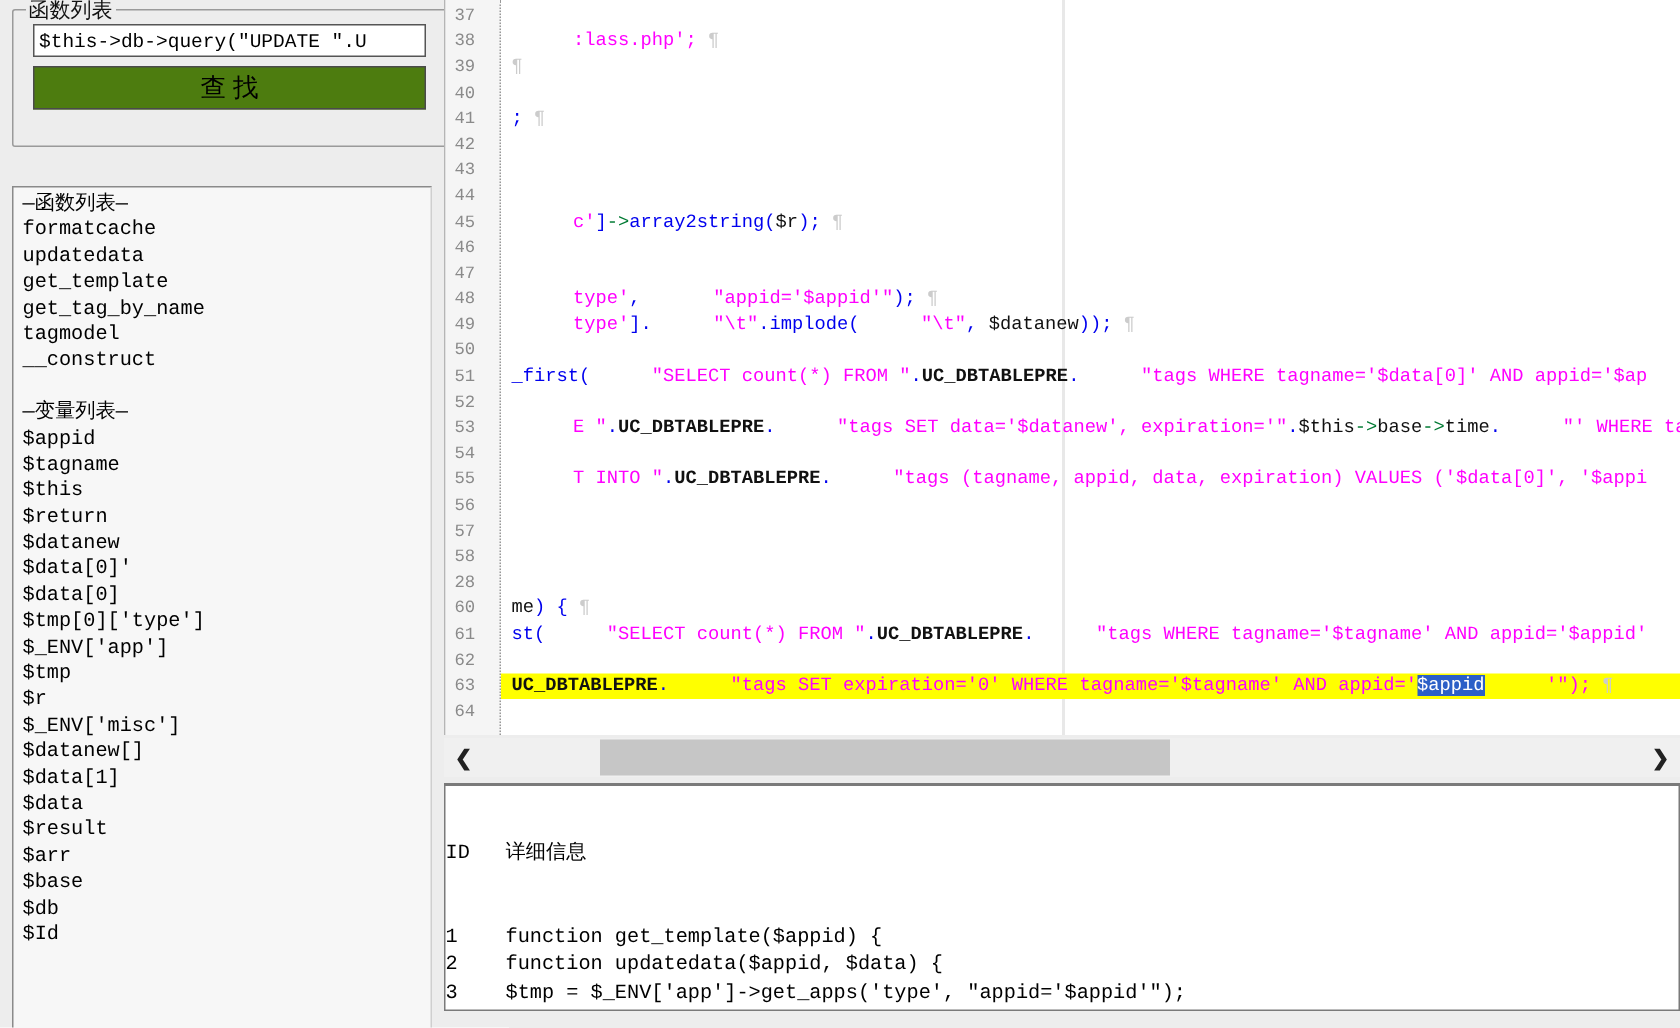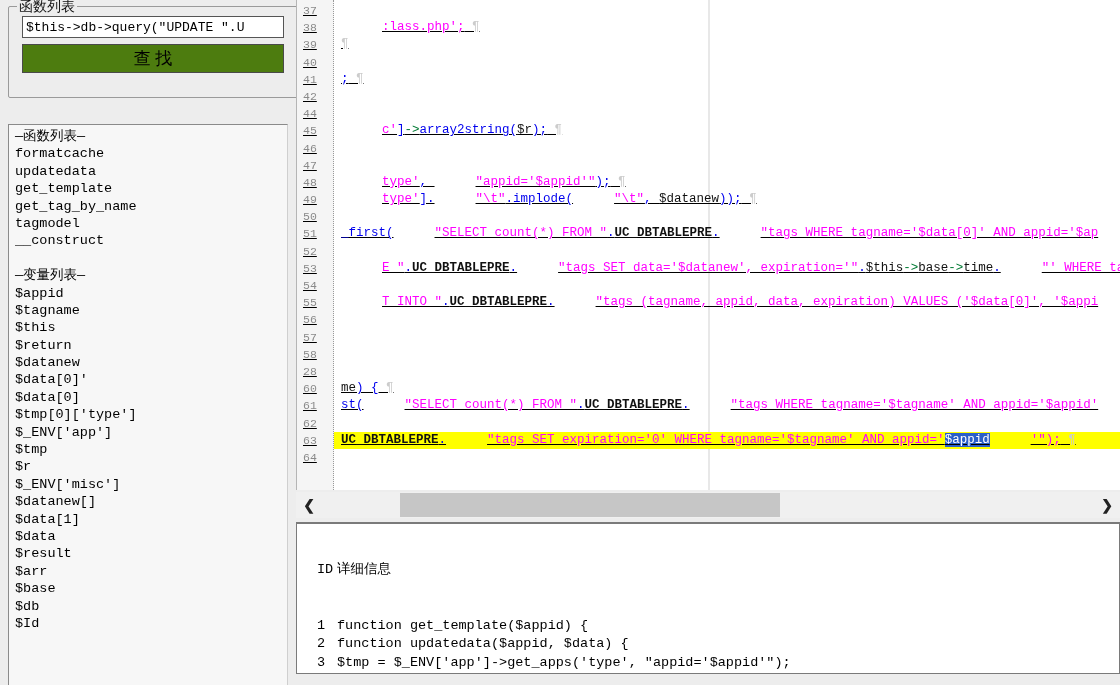--- a/index.html
+++ b/index.html
@@ -54,21 +54,21 @@
     position:absolute;left:0;top:0;bottom:0;width:36px;
     background:#f5f5f5;border-right:1px dotted #999;
   }
   .margin-line{
     position:absolute;left:411px;top:0;bottom:0;width:2px;background:#e8e8e8;
   }
   .code-lines{position:absolute;left:0;top:2px;right:0;}
   .code-line{
     display:flex;height:17.2px;
     font-family:"Liberation Mono","DejaVu Sans Mono",monospace;
-    font-size:12.5px;line-height:17.2px;white-space:pre;position:relative;text-decoration:underline;
+    font-size:12.5px;line-height:17.2px;white-space:pre;position:relative;
   }
   .lnum{
     flex:0 0 37px;width:37px;color:#8a8a8a;font-size:11.5px;
     padding-left:6px;box-sizing:border-box;
   }
   .ltext{flex:1 1 auto;padding-left:7px;overflow:hidden;}
   .code-line.hl .ltext{background:#ffff00;}
   .seg-m{color:#ff00ff;margin-left:41px;}
   .seg-b{color:#0000ee;}
   .seg-k{color:#111;}
@@ -94,21 +94,21 @@
 
   
   .details{
     position:absolute;left:296px;top:522px;width:824px;height:152px;
     background:#fff;border:1px solid #7a7a7a;border-top:2px solid #7a7a7a;
     box-sizing:border-box;overflow:hidden;
     font-family:"Liberation Mono","DejaVu Sans Mono",monospace;
     font-size:13.5px;color:#000;line-height:18.5px;white-space:pre;
   }
   .d-row{display:flex;height:18.5px;}
-  .d-id{flex:0 0 40px;padding-left:20px;box-sizing:border-box;}
+  .d-id{flex:0 0 40px;padding-left:0;box-sizing:border-box;}
   .d-info{flex:1 1 auto;overflow:hidden;}
 </style>
 </head>
 <body>
 
 <div class="screen">
 
   <div class="left-panel">
     <fieldset class="find-group">
       <legend>函数列表</legend>
@@ -121,20 +121,21 @@
   <div class="editor">
     <div class="gutter-bg"></div>
     <div class="margin-line"></div>
     <div class="code-lines">
         <div class="code-line"><span class="lnum">37</span><span class="ltext"></span></div>
         <div class="code-line"><span class="lnum">38</span><span class="ltext"><span class="seg-m">:lass.php';</span><span class="seg-p"> ¶</span></span></div>
         <div class="code-line"><span class="lnum">39</span><span class="ltext"><span class="seg-p">¶</span></span></div>
         <div class="code-line"><span class="lnum">40</span><span class="ltext"></span></div>
         <div class="code-line"><span class="lnum">41</span><span class="ltext"><span class="seg-b">;</span><span class="seg-p"> ¶</span></span></div>
         <div class="code-line"><span class="lnum">42</span><span class="ltext"></span></div>
+        <div class="code-line"><span class="lnum">43</span><span class="ltext"></span></div>
         <div class="code-line"><span class="lnum">44</span><span class="ltext"></span></div>
         <div class="code-line"><span class="lnum">45</span><span class="ltext"><span class="seg-m">c'</span><span class="seg-b">]</span><span class="seg-g">-&gt;</span><span class="seg-b">array2string(</span><span class="seg-k">$r</span><span class="seg-b">);</span><span class="seg-p"> ¶</span></span></div>
         <div class="code-line"><span class="lnum">46</span><span class="ltext"></span></div>
         <div class="code-line"><span class="lnum">47</span><span class="ltext"></span></div>
         <div class="code-line"><span class="lnum">48</span><span class="ltext"><span class="seg-m">type'</span><span class="seg-b">, </span><span class="seg-m">"appid='$appid'"</span><span class="seg-b">);</span><span class="seg-p"> ¶</span></span></div>
         <div class="code-line"><span class="lnum">49</span><span class="ltext"><span class="seg-m">type'</span><span class="seg-b">].</span><span class="seg-m">"\t"</span><span class="seg-b">.implode(</span><span class="seg-m">"\t"</span><span class="seg-b">, </span><span class="seg-k">$datanew</span><span class="seg-b">));</span><span class="seg-p"> ¶</span></span></div>
         <div class="code-line"><span class="lnum">50</span><span class="ltext"></span></div>
         <div class="code-line"><span class="lnum">51</span><span class="ltext"><span class="seg-b">_first(</span><span class="seg-m">"SELECT count(*) FROM "</span><span class="seg-b">.</span><span class="seg-kb">UC_DBTABLEPRE</span><span class="seg-b">.</span><span class="seg-m">"tags WHERE tagname='$data[0]' AND appid='$ap</span></span></div>
         <div class="code-line"><span class="lnum">52</span><span class="ltext"></span></div>
         <div class="code-line"><span class="lnum">53</span><span class="ltext"><span class="seg-m">E "</span><span class="seg-b">.</span><span class="seg-kb">UC_DBTABLEPRE</span><span class="seg-b">.</span><span class="seg-m">"tags SET data='$datanew', expiration='"</span><span class="seg-b">.</span><span class="seg-k">$this</span><span class="seg-g">-&gt;</span><span class="seg-k">base</span><span class="seg-g">-&gt;</span><span class="seg-k">time</span><span class="seg-b">.</span><span class="seg-m">"' WHERE tagn</span></span></div>

